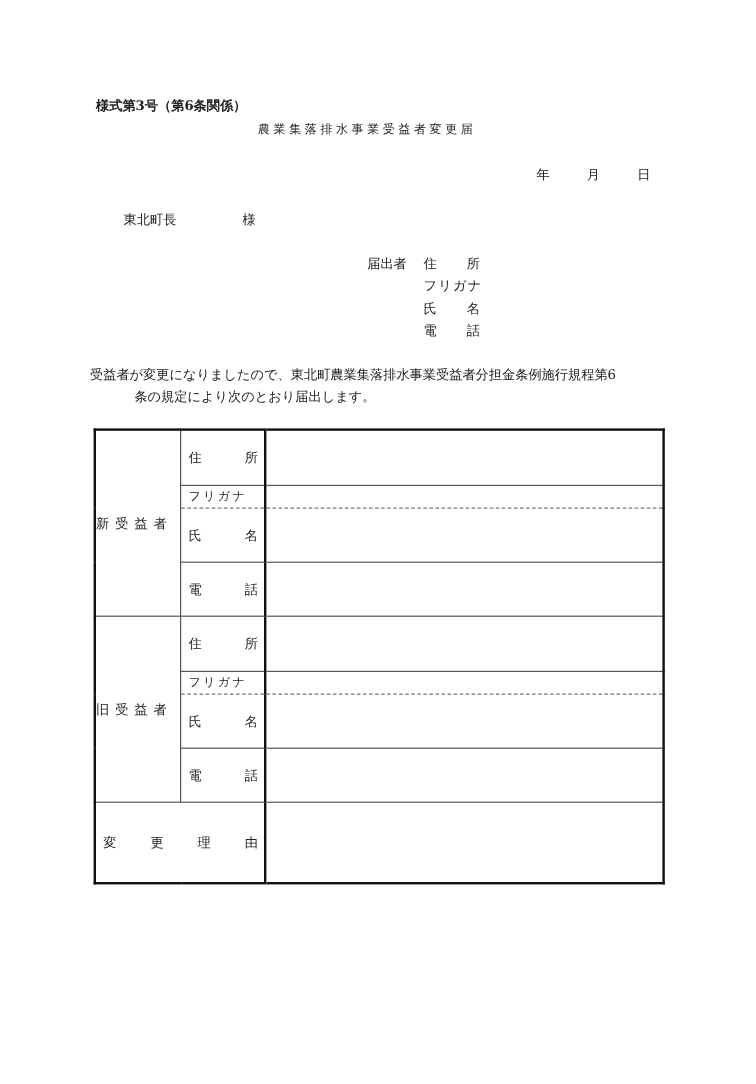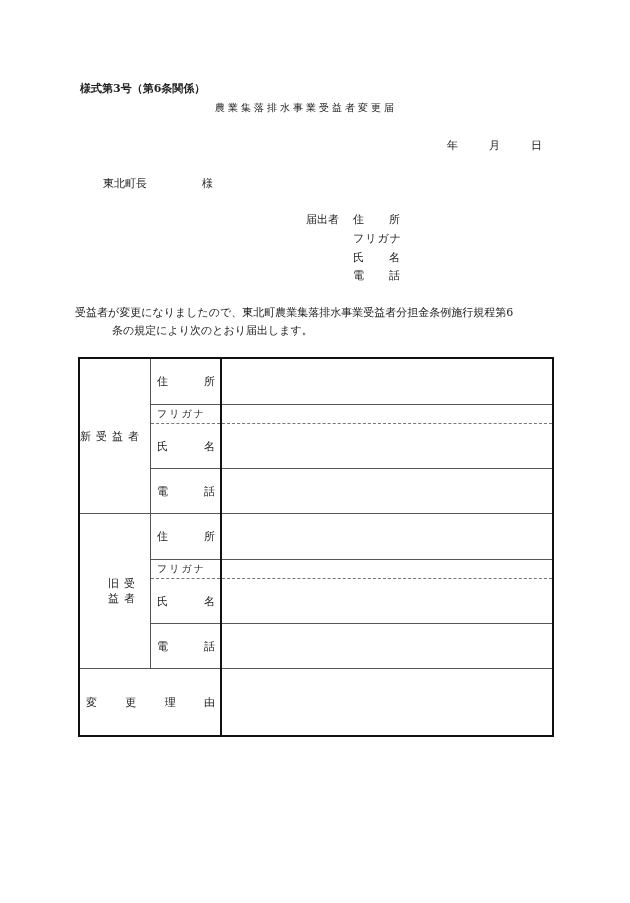--- a/index.html
+++ b/index.html
@@ -17,21 +17,21 @@
   td.input { }
   tr.r-addr td { height: 45px; }
   tr.r-furi td { height: 18px; }
   tr.r-name td { height: 44px; }
   tr.r-phone td { height: 44px; }
   tr.r-furi td.field, tr.r-furi td.input { border-bottom: 1px dashed #777; }
   tr.r-name td.field, tr.r-name td.input { border-top: 1px dashed #777; }
   tr.r-reason td { height: 66px; }
   td.reason-label { padding: 0 5px 0 6px !important; border-right: 2px solid #111 !important; }
   td.reason-label .lbl { display: flex; justify-content: space-between; }
-  tr.group-start td { border-top: 1px solid #555; padding-left: 28px; }
+  tr.group-start td { border-top: 1px solid #555; }
 </style>
 </head>
 <body>
 
 <div class="abs" style="left:80px; top:81px; font-size:11px;font-weight:bold;">様式第3号（第6条関係）</div>
 <div class="abs spaced" style="left:215px; top:101px; font-size:10px;">農業集落排水事業受益者変更届</div>
 
 <div class="abs" style="left:447px; top:138px; font-size:11px;">
   <span>年</span>
   <span style="display:inline-block; width:24px;"></span>

